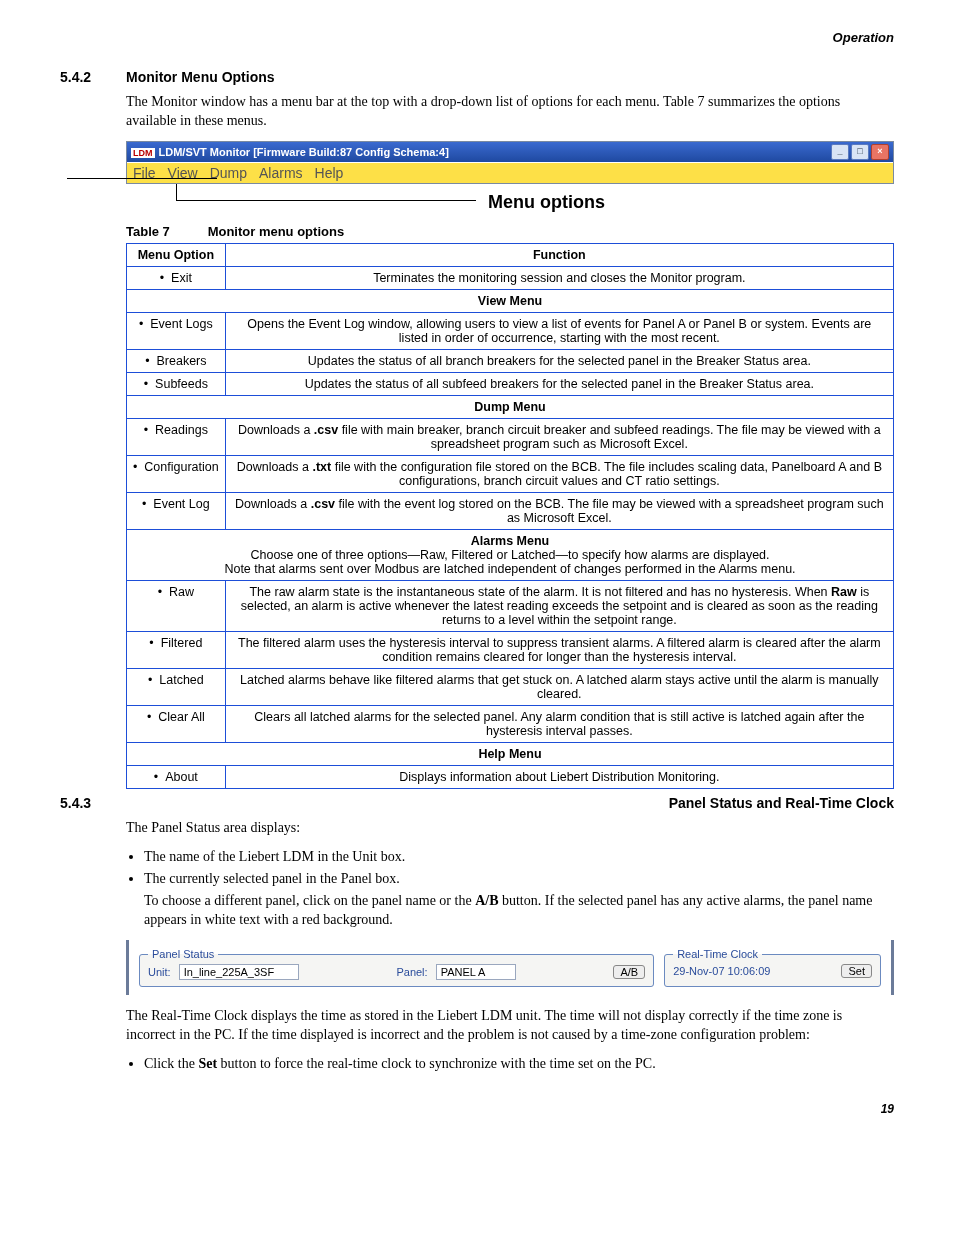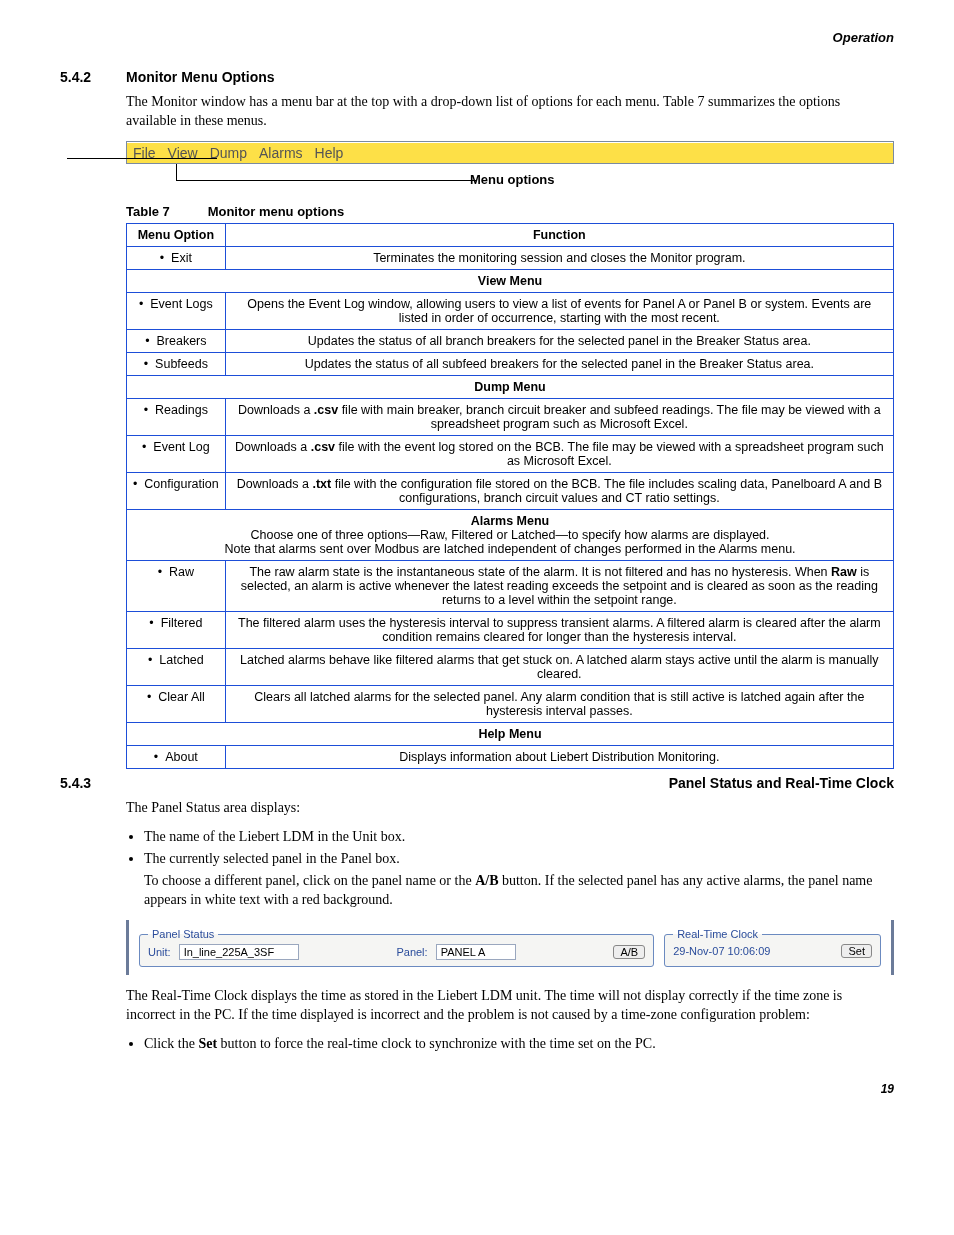--- a/index.html
+++ b/index.html
@@ -98,24 +98,24 @@
     border-top:1px solid #000;
   }
   .callout-horiz {
     position:absolute;
     left:50px; top:16px;
     width:300px;
     border-top:1px solid #000;
   }
   .callout-label {
     position:absolute;
-    left:344px; top:8px;
+    left:362px; top:8px;
     font-family: Arial, Helvetica, sans-serif;
     font-weight:bold;
-    font-size:13px;
+    font-size:18px;
   }
 
   .tbl-caption {
     font-family: Arial, Helvetica, sans-serif;
     font-weight: bold;
     font-size: 13px;
     margin: 6px 0 4px 0;
   }
   .tbl-caption .capnum { display:inline-block; min-width:78px; }
 
@@ -199,20 +199,30 @@
 <div class="hdr-right">Operation</div>
 
 <div class="sec-row">
   <div class="sec-num">5.4.2</div>
   <div class="sec-title">Monitor Menu Options</div>
 </div>
 <div class="body-block">
   <p class="para">The Monitor window has a menu bar at the top with a drop-down list of options for each menu. Table 7 summarizes the options available in these menus.</p>
 
   <div class="win">
+    <div class="titlebar">
+      <span>
+        <span style="background:#fff;color:#b00;font-size:9px;padding:0 2px;margin-right:4px;">LDM</span><span>LDM/SVT Monitor [Firmware Build:87 Config Schema:4]</span>
+      </span>
+      <span class="ctrls">
+        <span class="ctrl">_</span>
+        <span class="ctrl">□</span>
+        <span class="ctrl close">×</span>
+      </span>
+    </div>
     <div class="menubar">
       <span>File</span>
       <span>View</span>
       <span>Dump</span>
       <span>Alarms</span>
       <span>Help</span>
     </div>
   </div>
   <div class="callout-wrap">
     <div class="callout-line"></div>
@@ -253,26 +263,26 @@
           <td>Updates the status of all subfeed breakers for the selected panel in the Breaker Status area.</td>
         </tr>
         <tr>
           <td colspan="2" class="menu-section">Dump Menu</td>
         </tr>
         <tr>
           <td class="opt">Readings</td>
           <td>Downloads a <b>.csv</b> file with main breaker, branch circuit breaker and subfeed readings. The file may be viewed with a spreadsheet program such as Microsoft Excel.</td>
         </tr>
         <tr>
+          <td class="opt">Configuration</td>
+          <td>Downloads a <b>.txt</b> file with the configuration file stored on the BCB. The file includes scaling data, Panelboard A and B configurations, branch circuit values and CT ratio settings.</td>
+        </tr>
+        <tr>
           <td class="opt">Event Log</td>
           <td>Downloads a <b>.csv</b> file with the event log stored on the BCB. The file may be viewed with a spreadsheet program such as Microsoft Excel.</td>
-        </tr>
-        <tr>
-          <td class="opt">Configuration</td>
-          <td>Downloads a <b>.txt</b> file with the configuration file stored on the BCB. The file includes scaling data, Panelboard A and B configurations, branch circuit values and CT ratio settings.</td>
         </tr>
         <tr>
           <td colspan="2" class="menu-section" style="font-weight: normal;"><b>Alarms Menu</b><br>Choose one of three options—Raw, Filtered or Latched—to specify how alarms are displayed.<br>Note that alarms sent over Modbus are latched independent of changes performed in the Alarms menu.</td>
         </tr>
         <tr>
           <td class="opt">Raw</td>
           <td>The raw alarm state is the instantaneous state of the alarm. It is not filtered and has no hysteresis. When <b>Raw</b> is selected, an alarm is active whenever the latest reading exceeds the setpoint and is cleared as soon as the reading returns to a level within the setpoint range.</td>
         </tr>
         <tr>
           <td class="opt">Filtered</td>

